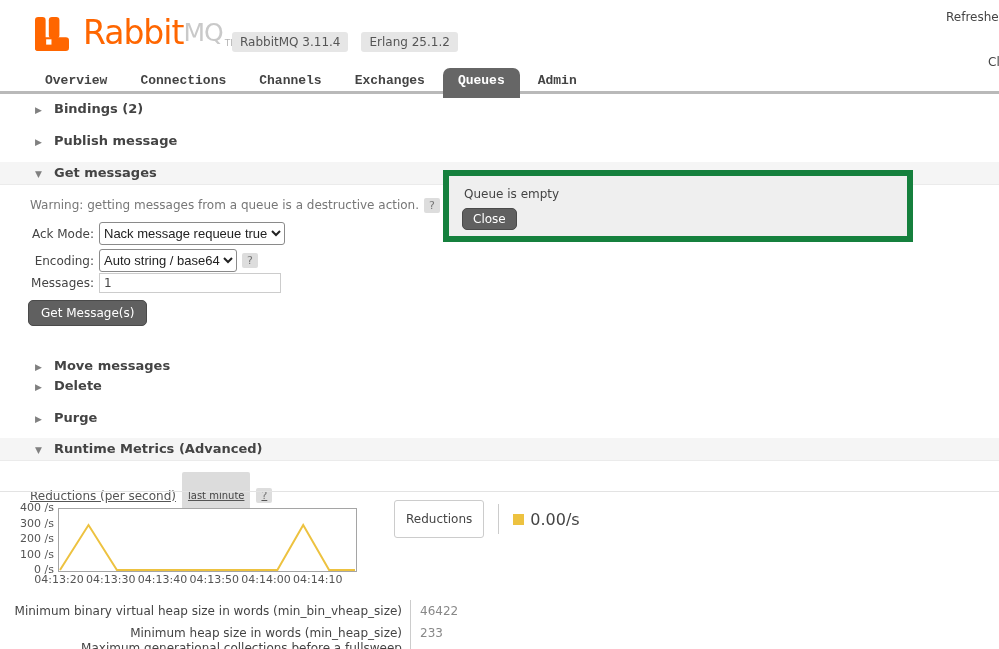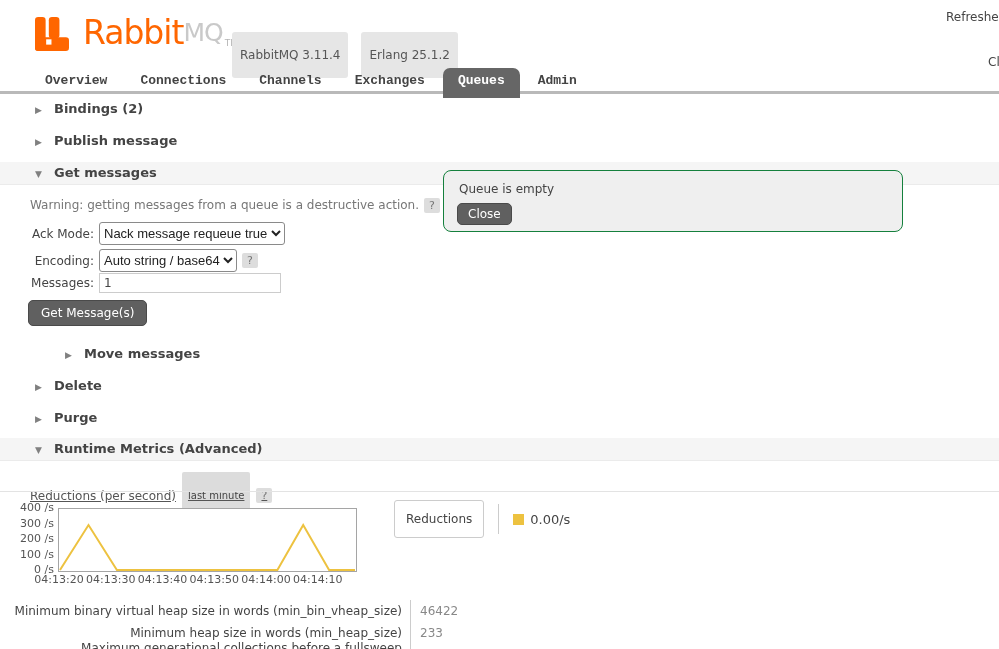--- a/index.html
+++ b/index.html
@@ -4,21 +4,21 @@
 <style>
   html,body{margin:0;padding:0;width:999px;height:649px;overflow:hidden;background:#fff;
     font-family:"DejaVu Sans",sans-serif;color:#444;position:relative;}
   .abs{position:absolute;}
   
   .logo-row{left:35px;top:14px;display:flex;align-items:flex-start;}
   .logo-rabbit{font-size:33px;color:#f60;letter-spacing:-1px;line-height:38px;margin-left:14px;}
   .logo-mq{font-size:25px;color:#c9c9c9;letter-spacing:-1px;line-height:38px;}
   .logo-tm{font-size:9px;color:#b5b5b5;margin-top:24px;margin-left:2px;}
   .badges{left:232px;top:32px;display:flex;gap:13px;}
-  .badge{background:#e6e6e6;color:#555;padding:16px 8px;border-radius:3px;font-size:12px;white-space:nowrap;}
+  .badge{background:#e6e6e6;color:#555;padding:3px 8px;border-radius:3px;font-size:12px;white-space:nowrap;}
   .refresh-text{left:946px;top:10px;font-size:12px;color:#444;white-space:nowrap;text-align:center;}
   .cluster-text{left:988px;top:55px;font-size:12px;color:#444;white-space:nowrap;}
   
   .tab-hr{left:0;top:91px;width:999px;height:3px;background:#b9b9b9;}
   .tabs{left:30px;top:68px;display:flex;z-index:2;}
   .tab{font-size:13px;font-weight:bold;color:#444;padding:5px 15px 6px 15px;margin-right:3px;cursor:pointer;white-space:nowrap;font-family:Liberation Mono, monospace;}
   .tab.active{background:#666;color:#fff;border-radius:7px 7px 0 0;padding-bottom:10px;}
   
   .section-head{font-size:13px;font-weight:bold;color:#444;cursor:pointer;white-space:nowrap;}
   .tri{color:#808080;font-size:9px;margin-right:9px;display:inline-block;width:10px;}
@@ -28,37 +28,37 @@
   .warning{left:30px;top:198px;font-size:12px;color:#777;}
   .help{background:#ddd;color:#777;padding:1px 5px;border-radius:2px;font-size:11px;cursor:pointer;margin-left:5px;display:inline-block;}
   .frm-row{left:30px;display:flex;align-items:center;}
   .frm-label{width:64px;text-align:right;margin-right:5px;font-size:12px;color:#444;flex:none;}
   select{font-family:"Liberation Sans",sans-serif;font-size:13px;color:#222;background:#fff;
     border:1px solid #8a8a8a;border-radius:3px;height:23px;}
   .txt-input{width:172px;height:16px;border:1px solid #ccc;font-size:12px;color:#444;padding:1px 4px;font-family:"DejaVu Sans",sans-serif;}
   .btn{background:#606060;color:#fff;border:1px solid #4a4a4a;border-radius:5px;
     font-family:"DejaVu Sans",sans-serif;font-size:12px;padding:5px 12px;cursor:pointer;}
   
-  .popup{left:443px;top:170px;width:458px;height:60px;background:#efefef;border:1px solid #15803d;border-radius:8px;z-index:5;}
+  .popup{left:443px;top:170px;width:458px;height:60px;background:#efefef;border:6px solid #15803d;border-radius:0;z-index:5;}
   .popup-msg{position:absolute;left:15px;top:11px;font-size:12px;color:#444;}
   .popup .btn{position:absolute;left:13px;top:32px;padding:3px 10px;}
   
   .chart-title-row{left:30px;top:472px;font-size:12px;color:#555;display:flex;align-items:center;gap:6px;text-decoration:underline;}
   .range-badge{background:#dcdcdc;color:#444;padding:18px 6px;border-radius:2px;font-size:10px;cursor:pointer;}
   .thin-hr{left:0;top:491px;width:999px;height:1px;background:#e3e3e3;}
   .plot{left:58px;top:508px;width:297px;height:62px;border:1px solid #a5a5a5;background:#fff;}
   .ylabels{left:8px;top:505px;width:46px;height:66px;}
   .ylabels div{position:absolute;right:0;font-size:11px;color:#545454;white-space:nowrap;}
   .xlabels{left:58px;top:573px;width:297px;height:14px;}
   .xlabels div{position:absolute;font-size:11px;color:#545454;white-space:nowrap;transform:translateX(-50%);}
   .legend{left:394px;top:500px;display:flex;align-items:center;}
   .legend-btn{border:1px solid #ccc;border-radius:3px;background:#fff;padding:11px 11px;font-size:12px;color:#444;cursor:pointer;font-family:"DejaVu Sans",sans-serif;}
   .legend-div{width:1px;height:30px;background:#ccc;margin:0 14px;}
   .swatch{width:11px;height:11px;display:inline-block;margin-right:6px;}
-  .legend-rate{font-size:13px;color:#444;display:flex;align-items:center;}
+  .legend-rate{font-size:16px;color:#444;display:flex;align-items:center;}
   
   .mtable{left:0;top:600px;width:999px;}
   .mrow{display:flex;height:22px;align-items:center;}
   .mlabel{width:402px;text-align:right;padding-right:8px;font-size:12px;color:#444;flex:none;}
   .mval{border-left:1px solid #ccc;padding-left:9px;font-size:12px;color:#888;height:22px;display:flex;align-items:center;}
 </style>
 </head>
 <body>
 
 <div class="abs logo-row">
@@ -131,21 +131,21 @@
   <input class="txt-input" type="text" value="1" style="">
 </div>
 
 <button class="abs btn" style="left:28px;top:300px;">Get Message(s)</button>
 
 <div class="abs popup">
   <div class="popup-msg">Queue is empty</div>
   <button class="btn">Close</button>
 </div>
 
-<div class="abs section-head" style="left:35px;top:346px;margin-left:30px;">
+<div class="abs section-head" style="left:35px;top:358px;">
   <span class="tri">▶</span><span>Move messages</span>
 </div>
 <div class="abs section-head" style="left:35px;top:378px;">
   <span class="tri">▶</span><span>Delete</span>
 </div>
 <div class="abs section-head" style="left:35px;top:410px;">
   <span class="tri">▶</span><span>Purge</span>
 </div>
 
 <div class="abs graybar" style="top:438px;">

